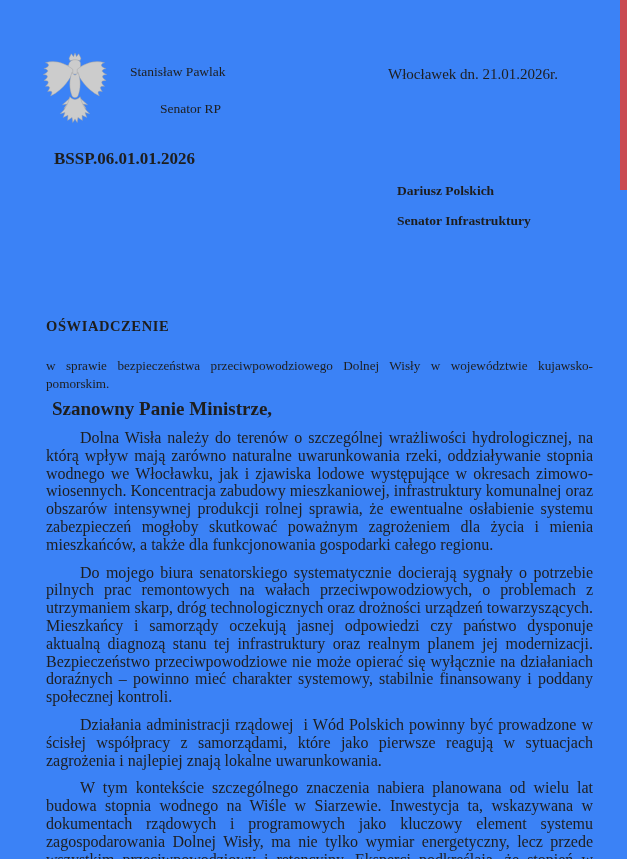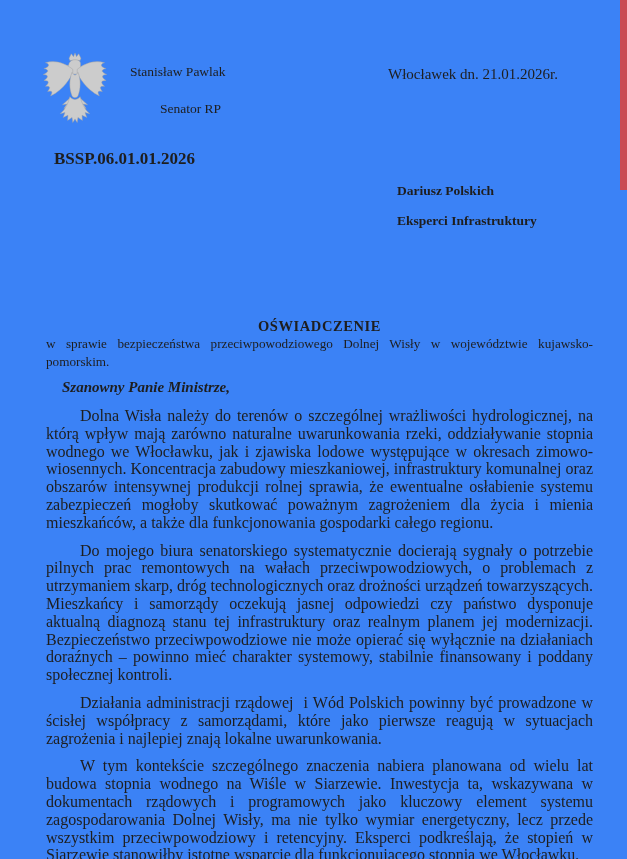--- a/index.html
+++ b/index.html
@@ -48,32 +48,32 @@
   }
   .recipient div { white-space: nowrap; }
 
   .body-block {
     position: absolute; left: 46px; top: 318px;
     width: 547px;
   }
   .heading {
     font-size: 14.5px; font-weight: bold;
     letter-spacing: 0.6px;
-    text-align: center;
-    margin: 0 0 0 0;
+    text-align: left;
+    margin: 0 0 22px 0;
   }
   .subject {
     font-size: 13.2px; line-height: 18px;
     text-align: justify;
     margin: 0 0 7px 0;
   }
   .greeting {
-    font-size: 15px; line-height: 18px;
-    font-weight: bold; font-style: italic;
-    margin: 0 0 11px 16px;
+    font-size: 19px; line-height: 18px;
+    font-weight: bold; 
+    margin: 0 0 11px 6px;
   }
   .para {
     font-size: 16px; line-height: 17.8px;
     text-align: justify;
     text-indent: 34px;
     margin: 0 0 10px 0;
   }
 </style>
 </head>
 <body>
@@ -102,21 +102,21 @@
     </g>
   </svg>
 
   <div class="sender-name">Stanisław Pawlak</div>
   <div class="sender-title">Senator RP</div>
   <div class="date-line">Włocławek dn. 21.01.2026r.</div>
   <div class="reference">BSSP.06.01.01.2026</div>
 
   <div class="recipient">
     <div>Dariusz Polskich</div>
-    <div>Eksperci Infrastruktury</div>
+    <div>Senator Infrastruktury</div>
   </div>
 
   <div class="body-block">
     <div class="heading">OŚWIADCZENIE</div>
     <p class="subject">w sprawie bezpieczeństwa przeciwpowodziowego Dolnej Wisły w województwie kujawsko-pomorskim.</p>
     <p class="greeting">Szanowny Panie Ministrze,</p>
     <p class="para">Dolna Wisła należy do terenów o szczególnej wrażliwości hydrologicznej, na którą wpływ mają zarówno naturalne uwarunkowania rzeki, oddziaływanie stopnia wodnego we Włocławku, jak i zjawiska lodowe występujące w okresach zimowo-wiosennych. Koncentracja zabudowy mieszkaniowej, infrastruktury komunalnej oraz obszarów intensywnej produkcji rolnej sprawia, że ewentualne osłabienie systemu zabezpieczeń mogłoby skutkować poważnym zagrożeniem dla życia i mienia mieszkańców, a także dla funkcjonowania gospodarki całego regionu.</p>
     <p class="para">Do mojego biura senatorskiego systematycznie docierają sygnały o potrzebie pilnych prac remontowych na wałach przeciwpowodziowych, o problemach z utrzymaniem skarp, dróg technologicznych oraz drożności urządzeń towarzyszących. Mieszkańcy i samorządy oczekują jasnej odpowiedzi czy państwo dysponuje aktualną diagnozą stanu tej infrastruktury oraz realnym planem jej modernizacji. Bezpieczeństwo przeciwpowodziowe nie może opierać się wyłącznie na działaniach doraźnych – powinno mieć charakter systemowy, stabilnie finansowany i poddany społecznej kontroli.</p>
     <p class="para">Działania administracji rządowej &nbsp;i Wód Polskich powinny być prowadzone w ścisłej współpracy z samorządami, które jako pierwsze reagują w sytuacjach zagrożenia i najlepiej znają lokalne uwarunkowania.</p>
     <p class="para">W tym kontekście szczególnego znaczenia nabiera planowana od wielu lat budowa stopnia wodnego na Wiśle w Siarzewie. Inwestycja ta, wskazywana w dokumentach rządowych i programowych jako kluczowy element systemu zagospodarowania Dolnej Wisły, ma nie tylko wymiar energetyczny, lecz przede wszystkim przeciwpowodziowy i retencyjny. Eksperci podkreślają, że stopień w Siarzewie stanowiłby istotne wsparcie dla funkcjonującego stopnia we Włocławku,</p>

